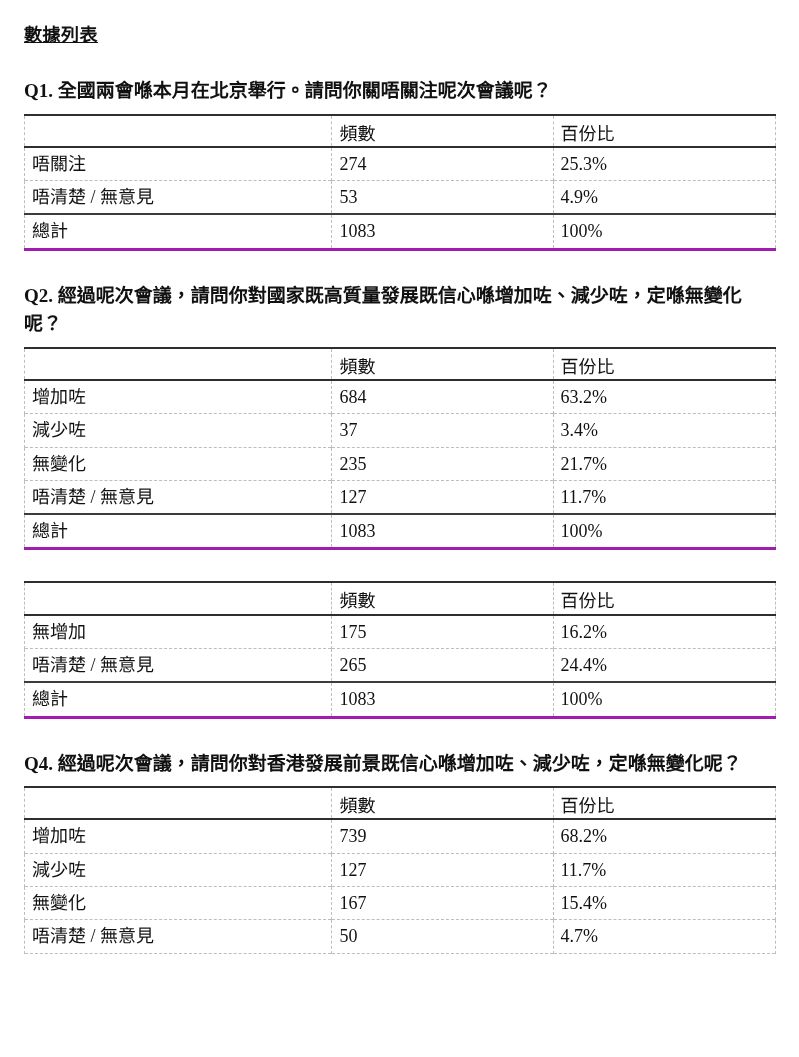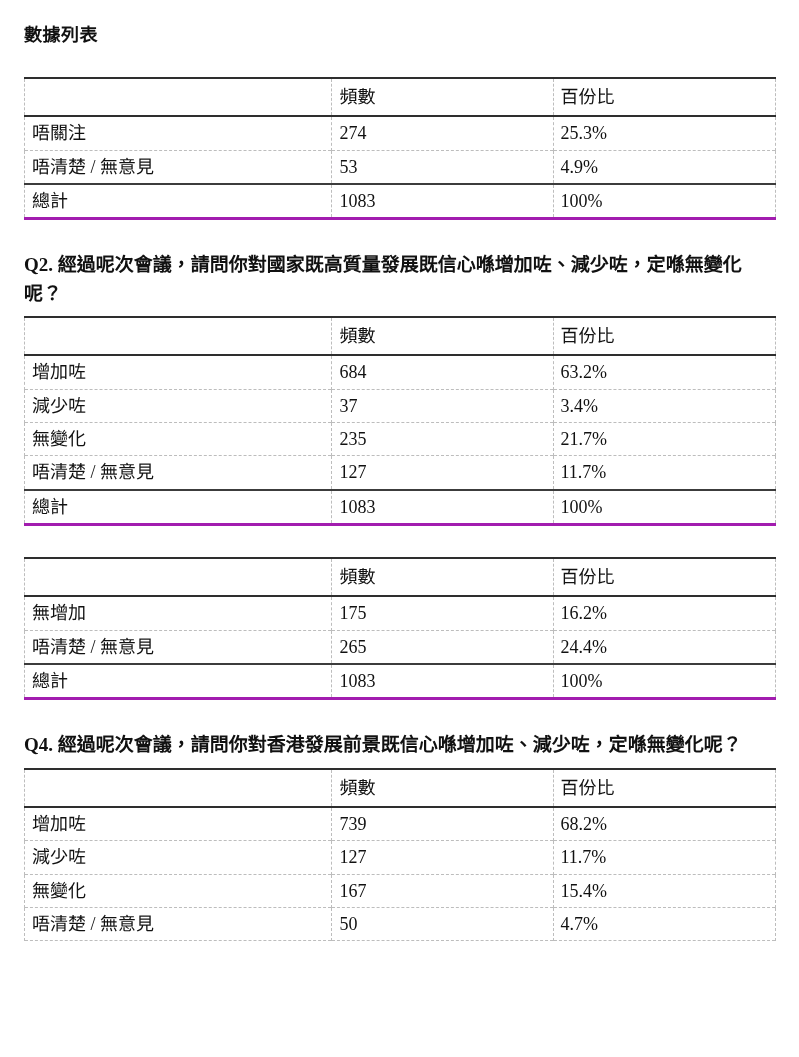--- a/index.html
+++ b/index.html
@@ -18,20 +18,21 @@
     width: 799px;
     min-height: 1057px;
     padding: 12px 23px 18px 24px;
     background: #ffffff;
   }
   .doc-title {
     font-size: 18px;
     font-weight: bold;
     margin: 8px 0 0 0;
     letter-spacing: 0.5px;
+    text-decoration: underline;
   }
   .question-block {
     margin-top: 31px;
   }
   .question-title {
     font-size: 19px;
     font-weight: bold;
     line-height: 1.5;
     margin: 0 0 8px 0;
   }
@@ -54,41 +55,42 @@
   .data-table th:last-child,
   .data-table td:last-child {
     border-right: 1px dashed #bdbdbd;
   }
   .data-table thead tr {
     border-top: 2px solid #2e2e2e;
     border-bottom: 2px solid #2e2e2e;
   }
   .data-table thead th {
     padding-top: 6px;
-    padding-bottom: 6px;
+    padding-bottom: 0;
   }
   .data-table tbody tr {
     border-bottom: 1px dashed #bdbdbd;
   }
   .data-table tbody tr.total-row {
     border-top: 2px solid #3c3c3c;
     border-bottom: 3px solid #a21caf;
   }
   .col-label { width: 41.4%; }
   .col-freq  { width: 29.2%; }
   .col-pct   { width: 29.4%; }
 </style>
 </head>
 <body>
 
 <div class="page">
   <h1 class="doc-title">數據列表</h1>
 
   <div>
   <section class="question-block">
+    <h2 class="question-title">Q1. 全國兩會喺本月在北京舉行。請問你關唔關注呢次會議呢？</h2>
     <table class="data-table">
       <thead>
         <tr>
           <th class="col-label"></th>
           <th class="col-freq">頻數</th>
           <th class="col-pct">百份比</th>
         </tr>
       </thead>
       <tbody>
             <tr>

